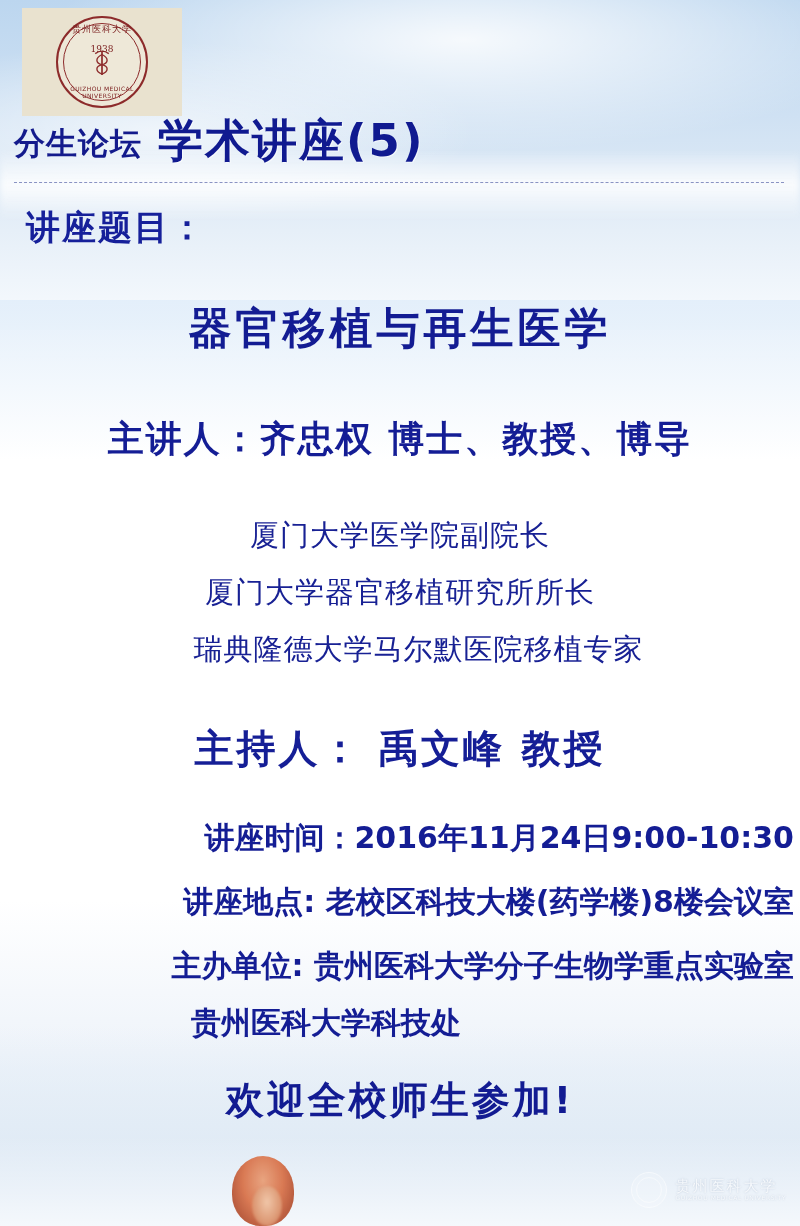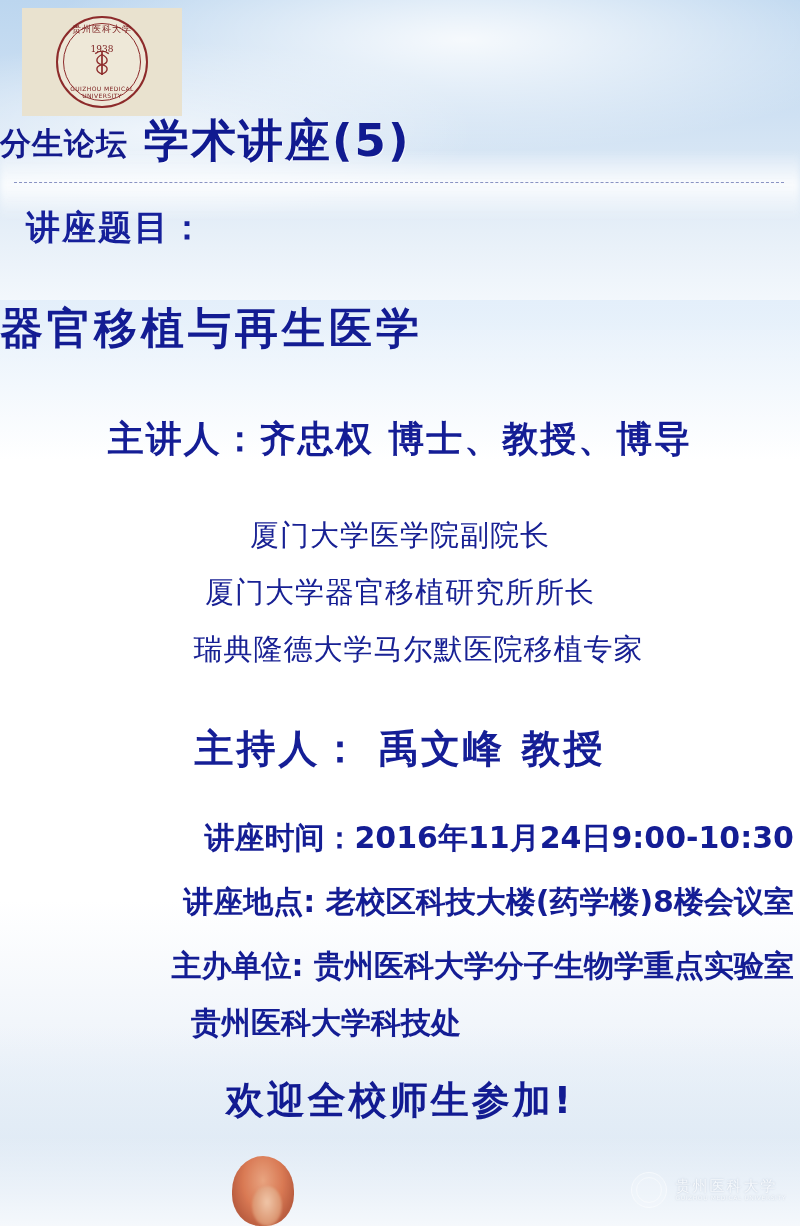--- a/index.html
+++ b/index.html
@@ -144,20 +144,21 @@
 
   
   .cn { font-family: "DejaVu Sans", "Liberation Sans", sans-serif; }
 
   .title-row {
     position: absolute;
     left: 0; top: 118px;
     width: 800px;
     display: flex;
     align-items: flex-end;
+    padding-left: 14px;
   }
   .forum-label {
     font-size: 31px;
     font-weight: bold;
     color: #131a8c;
     letter-spacing: 1px;
     line-height: 1;
     padding-bottom: 4px;
   }
   .main-title {
@@ -182,21 +183,21 @@
     left: 26px; top: 205px;
     font-size: 34px;
     font-weight: bold;
     color: #16209a;
     letter-spacing: 2px;
   }
   .subject-value {
     position: absolute;
     left: 0; top: 300px;
     width: 800px;
-    text-align: left;
+    text-align: center;
     font-size: 43px;
     font-weight: bold;
     color: #131c93;
     letter-spacing: 4px;
   }
 
   .speaker-line {
     position: absolute;
     left: 0; top: 415px;
     width: 800px;

